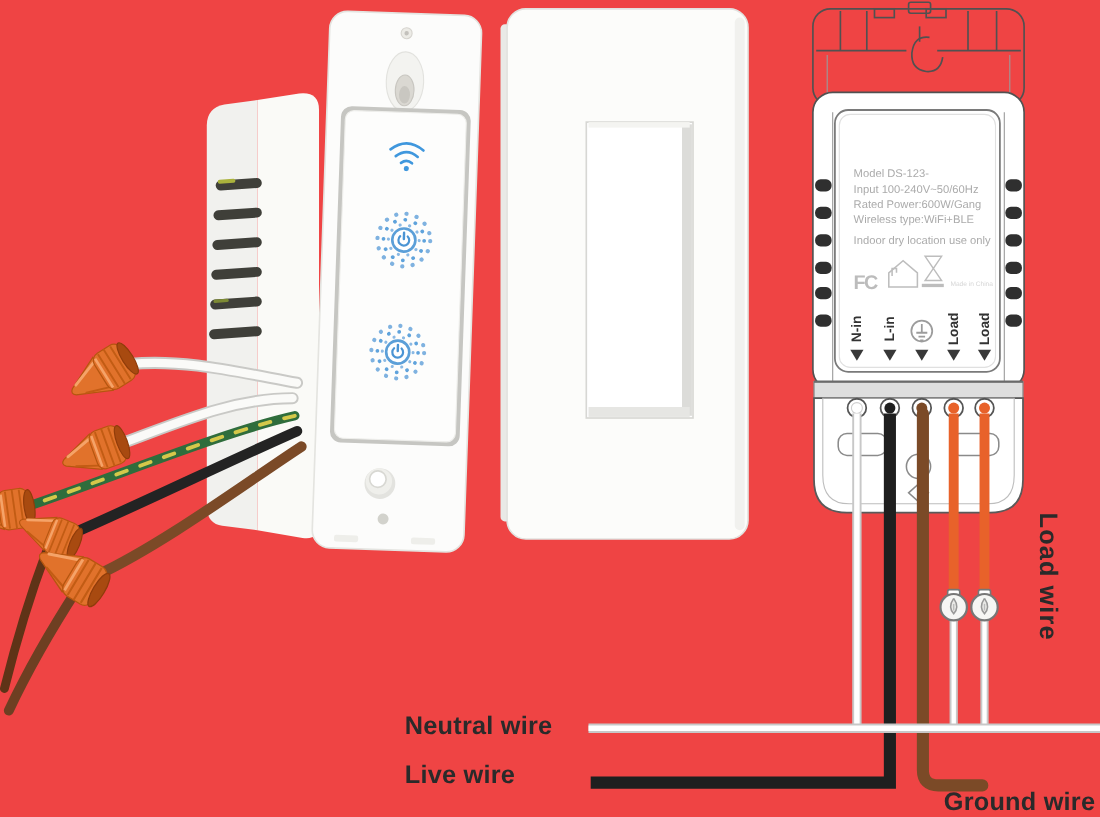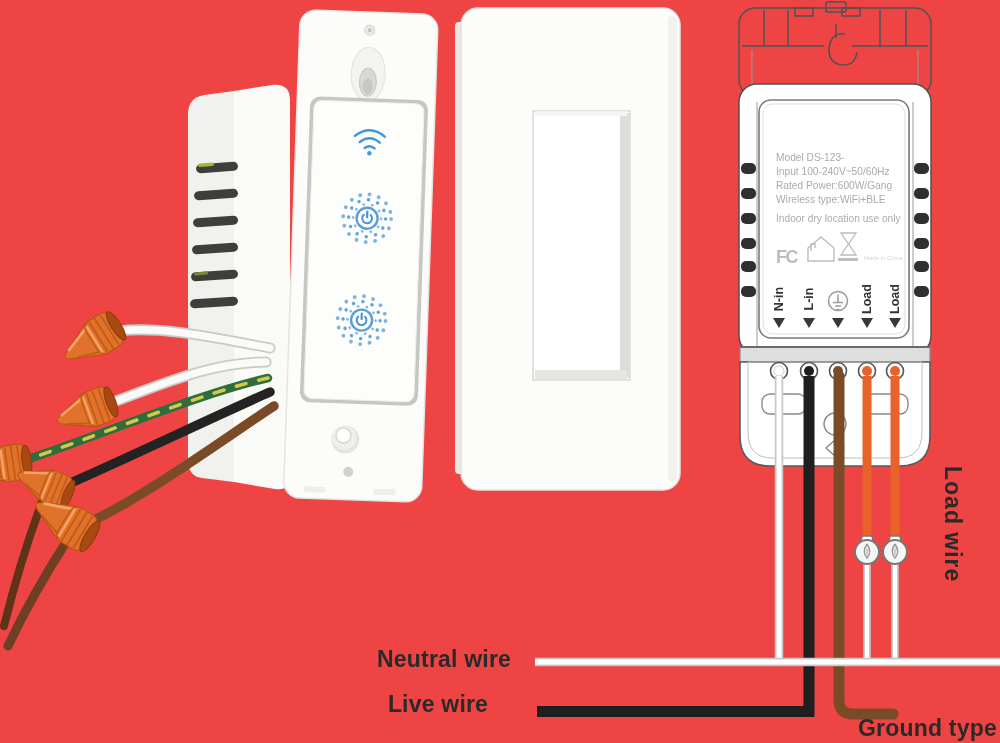--- a/index.html
+++ b/index.html
@@ -14,21 +14,21 @@
   svg text{font-family:"Liberation Sans",sans-serif;}
   .wire-label{
     position:absolute;
     color:#2a2a2a;
     font-size:23px;
     font-weight:600;
     letter-spacing:0.2px;
     white-space:nowrap;
     line-height:1;
   }
-  .wire-label.right-align{text-align:center;}
+  .wire-label.right-align{text-align:left;}
   #load-wire-label{
     writing-mode:vertical-rl;
     height:180px;
     letter-spacing:1px;
   }
 </style>
 </head>
 <body>
 
 <div id="canvas">
@@ -262,15 +262,15 @@
         <circle cx="895" cy="552" r="12" fill="#f6f6f4" stroke="#777777" stroke-width="2"></circle>
         <path d="M895,544 q-5.5,8 0,14 q5.5,-6 0,-14" fill="#e9e9e6" stroke="#999999" stroke-width="1.4"></path>
         <path d="M895,549 v6" stroke="#bbbbbb" stroke-width="1.2"></path>
       </g>
     </g>
   </g>
 </svg>
 
 <div class="wire-label right-align" id="neutral-wire-label" style="left:368px;top:648px;width:152px;">Neutral wire</div>
 <div class="wire-label right-align" id="live-wire-label" style="left:368px;top:693px;width:140px;">Live wire</div>
-<div class="wire-label" id="ground-wire-label" style="left:858px;top:717px;">Ground type</div>
+<div class="wire-label" id="ground-wire-label" style="left:858px;top:717px;">Ground wire</div>
 <div class="wire-label" id="load-wire-label" style="left:941px;top:466px;">Load wire</div>
 </div>
 
 </body></html>

